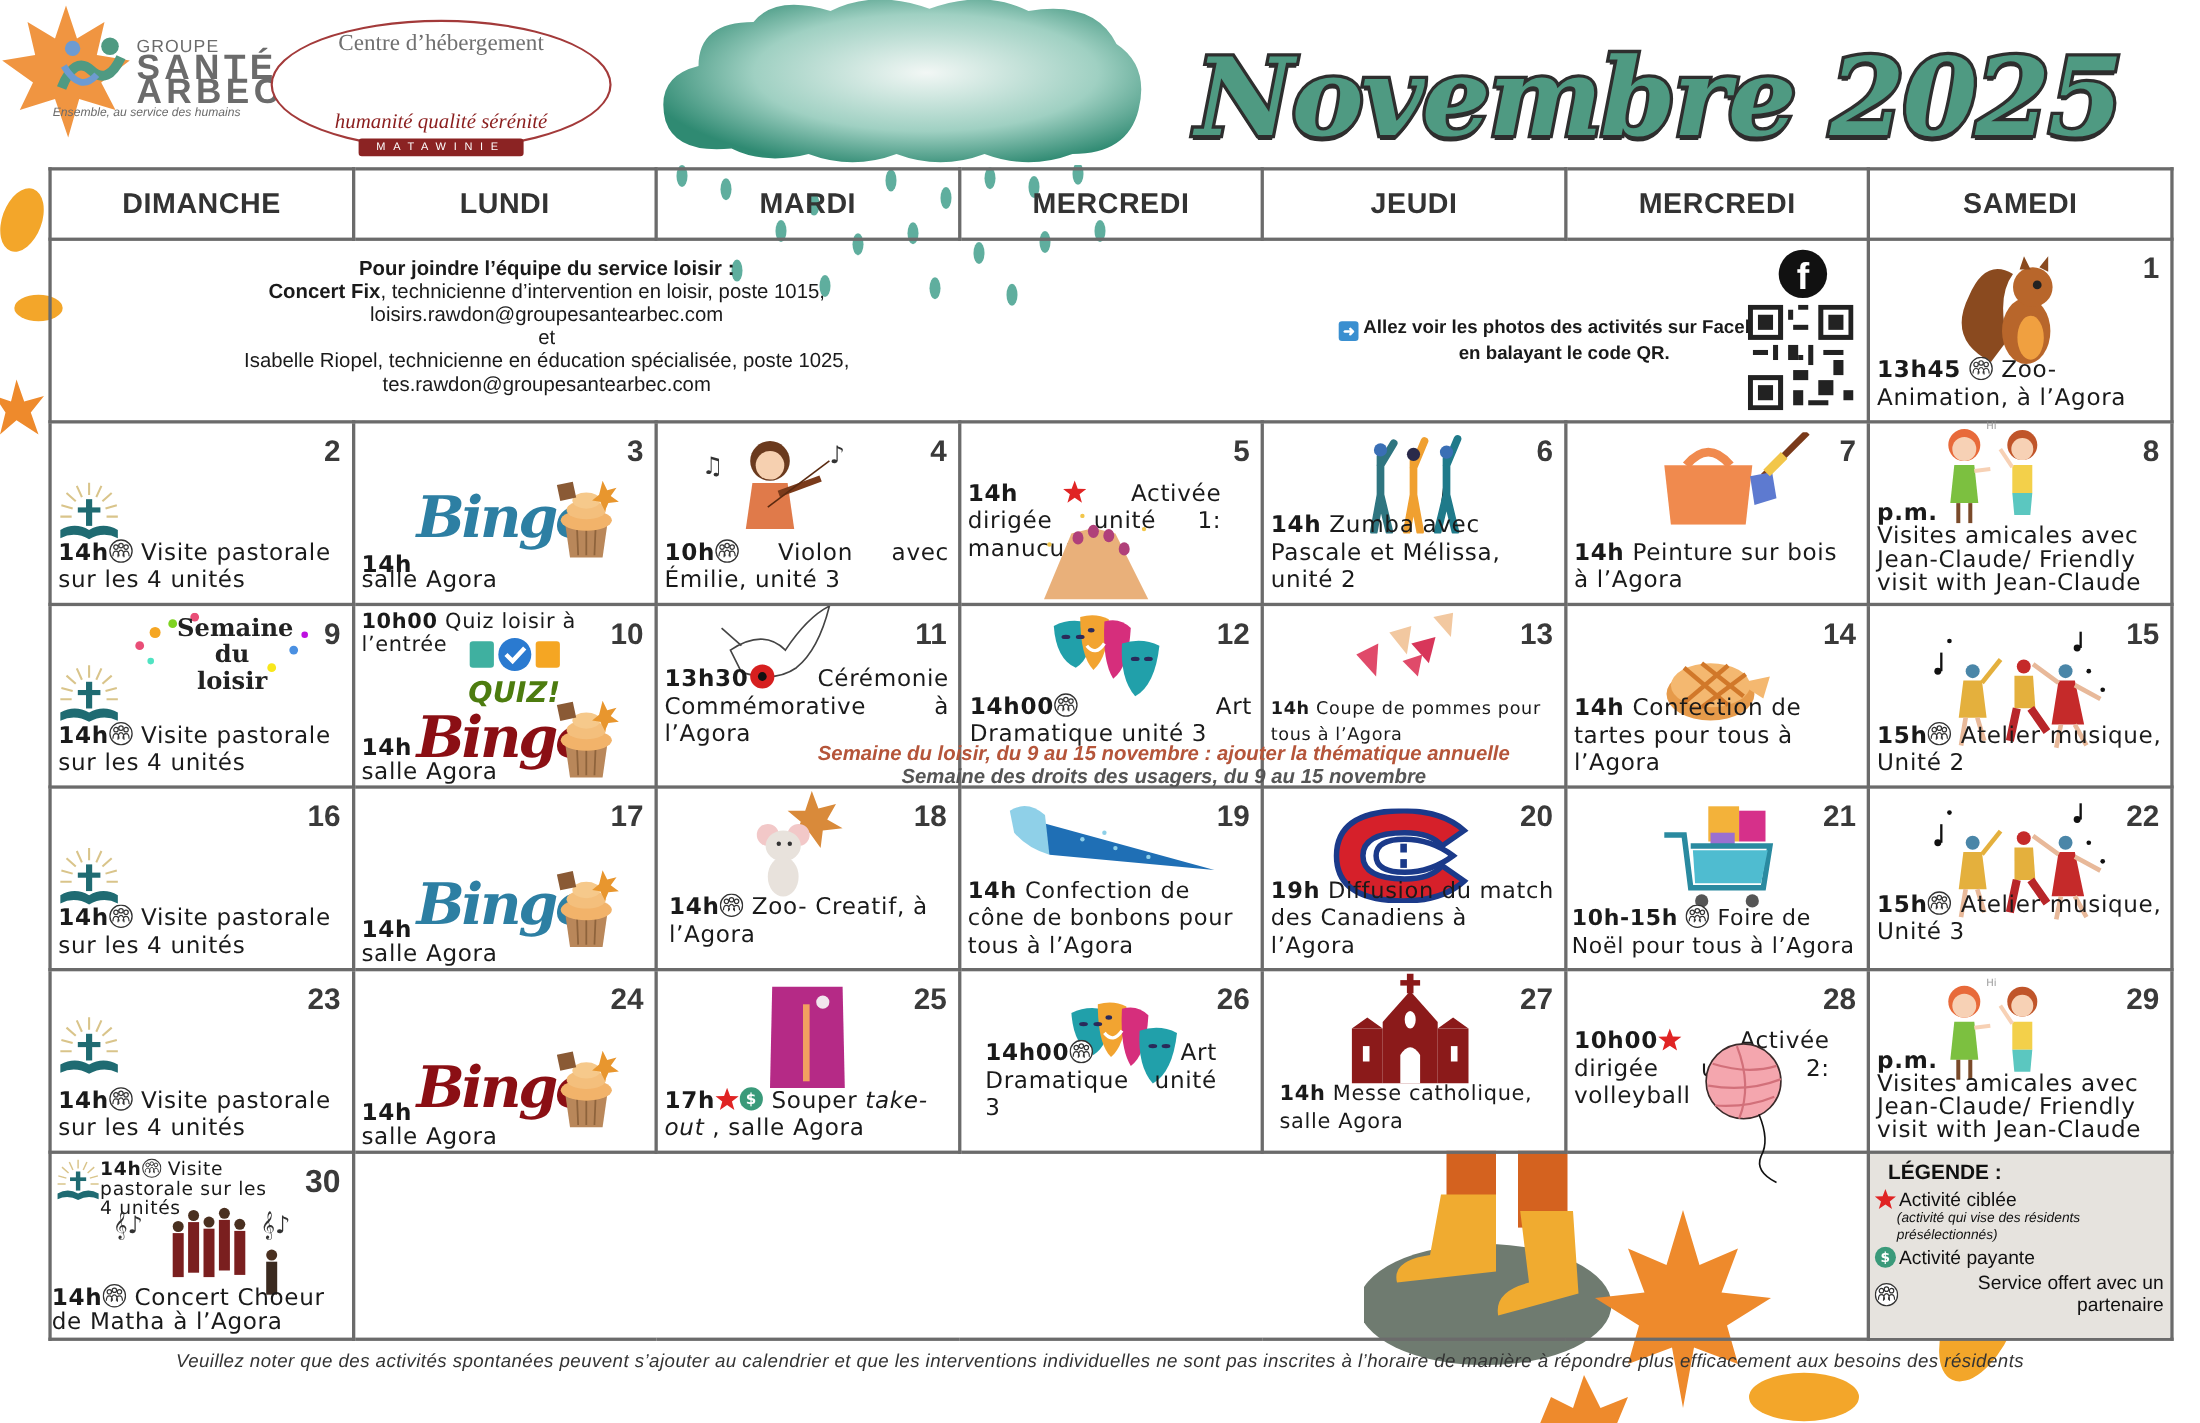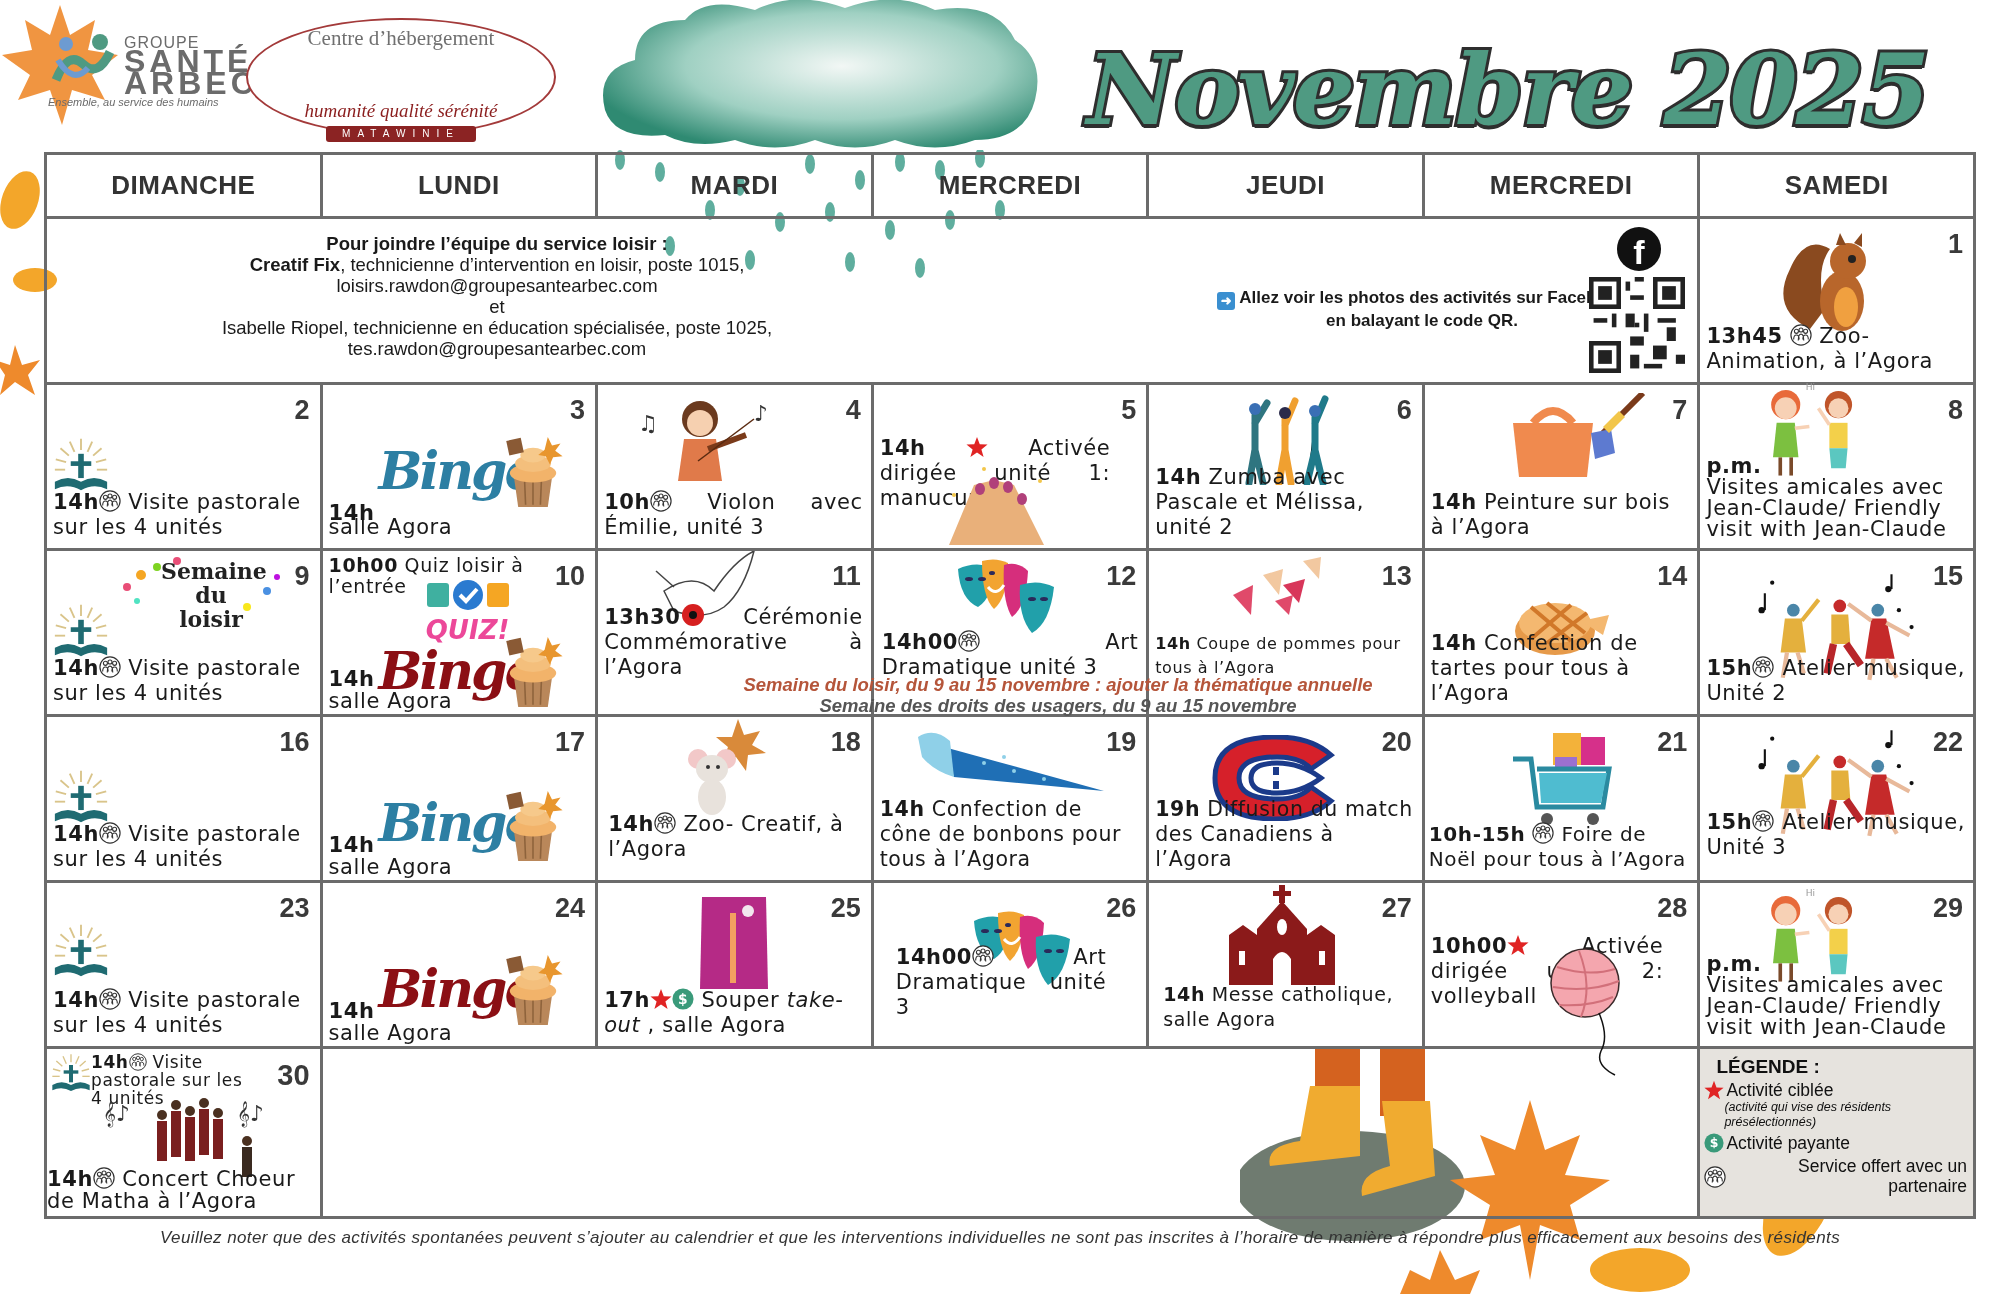--- a/index.html
+++ b/index.html
@@ -262,21 +262,21 @@
     <th>MERCREDI</th>
     <th>JEUDI</th>
     <th>MERCREDI</th>
     <th>SAMEDI</th>
   </tr>
 
   <tr class="week">
     <td colspan="6">
       <div class="info">
         <div><b>Pour joindre l’équipe du service loisir :</b></div>
-        <div><b>Creatif Fix</b><span>, technicienne d’intervention en loisir, poste 1015, loisirs.rawdon@groupesantearbec.com</span></div>
+        <div><b>Concert Fix</b><span>, technicienne d’intervention en loisir, poste 1015, loisirs.rawdon@groupesantearbec.com</span></div>
         <div>et</div>
         <div>Isabelle Riopel, technicienne en éducation spécialisée, poste 1025, tes.rawdon@groupesantearbec.com</div>
       </div>
       <div class="fb-note"><span class="fb-arrow">➜</span><span>Allez voir les photos des activités sur Facebook en balayant le code QR.</span></div>
       <div class="fb-icon">f</div>
       <svg class="qr" viewBox="0 0 21 21">
         <rect width="21" height="21" fill="#fff"></rect>
         <g fill="#222">
           <rect x="0" y="0" width="7" height="7"></rect>
               <rect x="14" y="0" width="7" height="7"></rect>
@@ -444,21 +444,21 @@
     <td>
       <div class="daynum">10</div>
       <div class="event top" style="right:70px;font-size:19px;line-height:21px"><span class="t">10h00</span><span> Quiz loisir à l’entrée</span></div>
       <div class="pic" style="left:100px;top:28px;width:90px;height:60px">
         <svg width="90" height="34" viewBox="0 0 90 34">
               <rect x="4" y="4" width="22" height="24" rx="3" fill="#3fb0a0"></rect>
               <circle cx="45" cy="16" r="15" fill="#2a7ad0"></circle>
               <path d="M37 16 L43 22 L54 10" stroke="#fff" stroke-width="4" fill="none"></path>
               <rect x="64" y="4" width="22" height="24" rx="3" fill="#f5a623"></rect>
             </svg>
-        <div style="font-family:'DejaVu Sans',sans-serif;font-weight:bold;font-style:italic;font-size:26px;color:#ec4899;text-align:center;line-height:26px">QUIZ!</div>
+        <div style="font-family:'DejaVu Sans',sans-serif;font-weight:bold;font-style:italic;font-size:26px;color:#4d7c0f;text-align:center;line-height:26px">QUIZ!</div>
       </div>
       <div class="pic bingo" style="left:56px;top:92px;color:#8b0f14">Bingo</div>
       <svg class="pic" style="left:178px;top:84px;width:64px;height:74px">
             <use href="#cupcake"></use>
           </svg>
       <div class="event" style="bottom:22px"><span class="t">14h</span></div>
       <div class="event" style="bottom:0">salle Agora</div>
     </td>
     <td>
       <div class="daynum">11</div>

